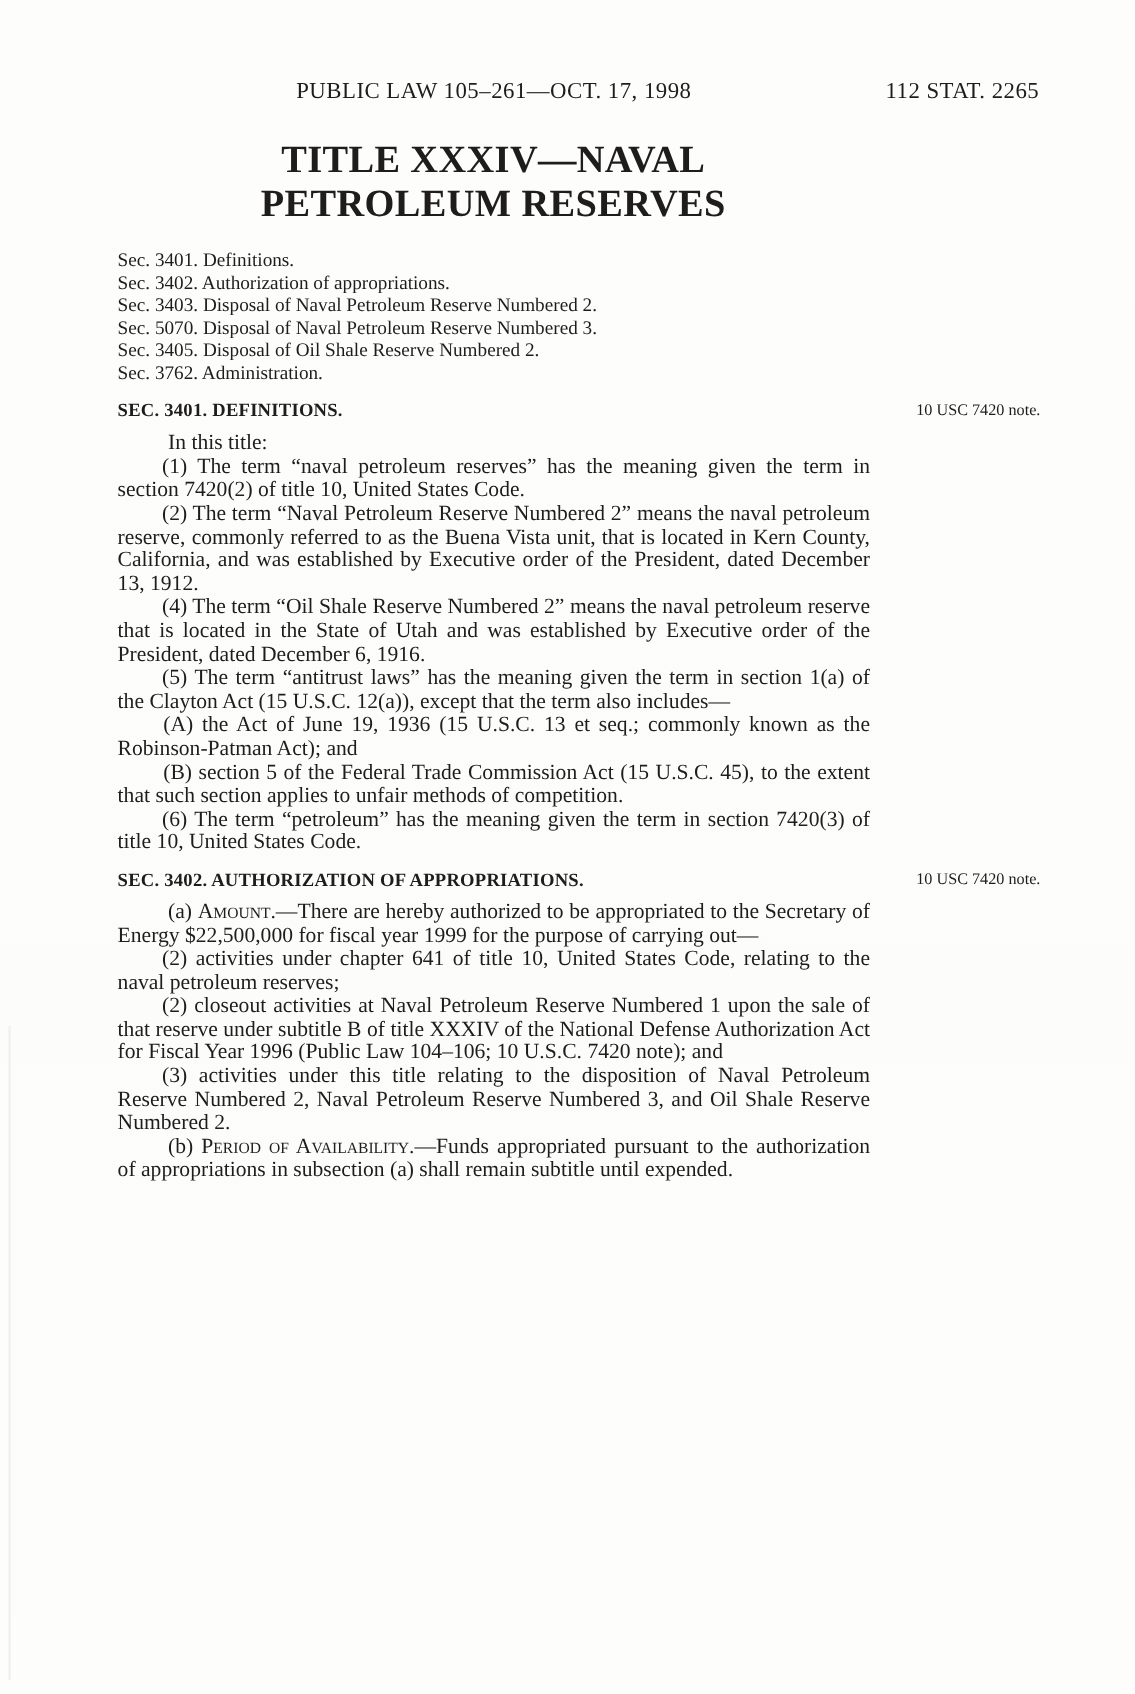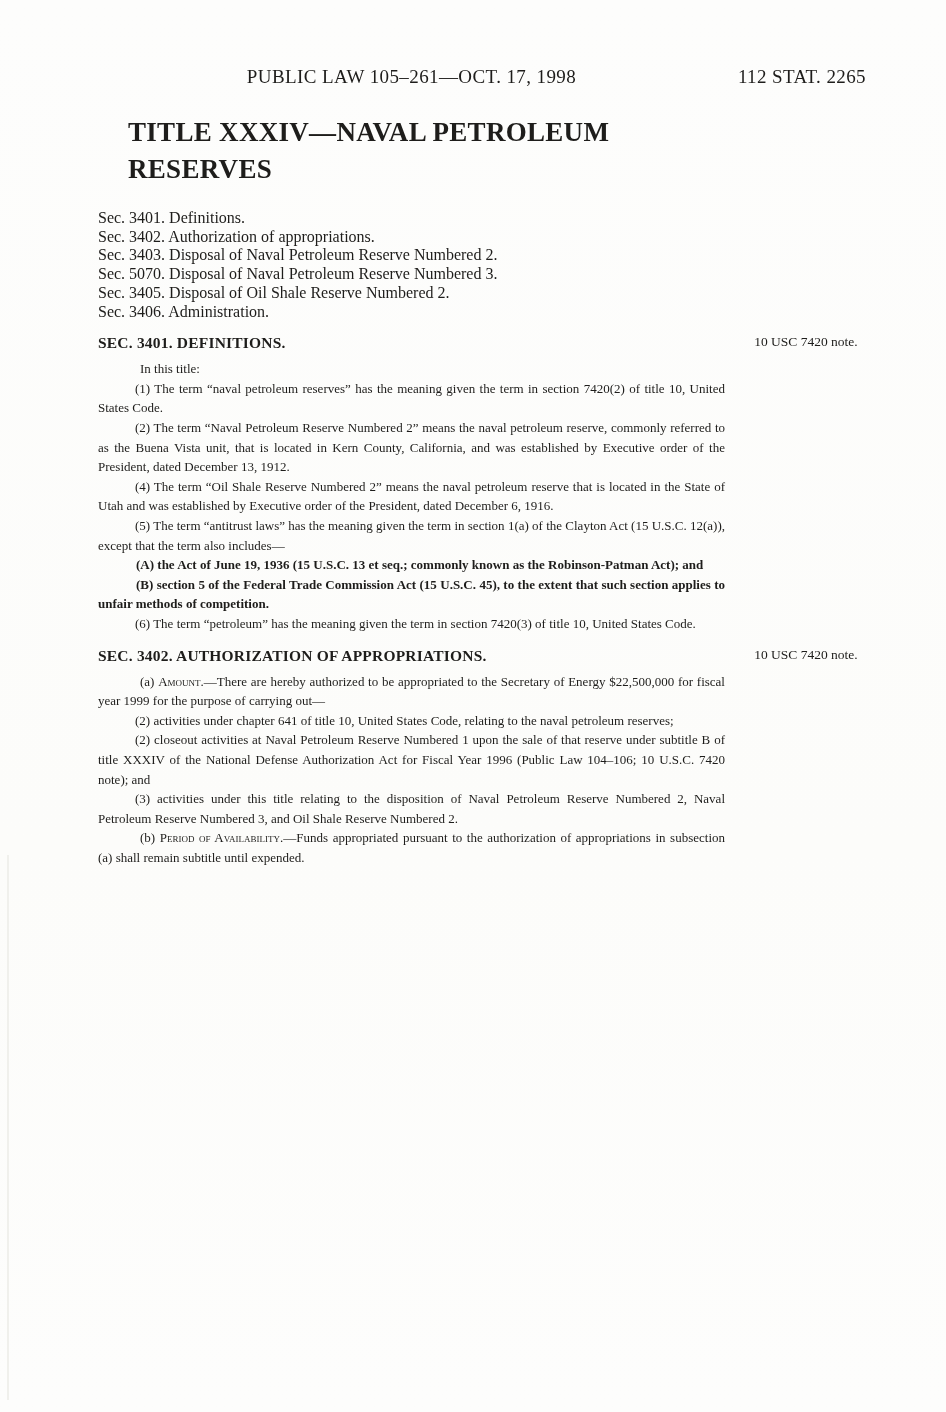--- a/index.html
+++ b/index.html
@@ -18,22 +18,22 @@
 
   
   .runhead { position: relative; height: 23px; font-size: 19px; letter-spacing: 0.4px; }
   .runhead-law { display: block; width: 627px; text-align: center; }
   .runhead-stat { position: absolute; right: 0; top: 0; }
 
   
   .doc-title {
     width: 566px;
     margin: 25px 0 0 30px;
-    text-align: left;
-    font-size: 27px;
+    text-align: center;
+    font-size: 32px;
     font-weight: bold;
     line-height: 37px;
     letter-spacing: 0.3px;
     font-family: Liberation Serif, serif;
   }
 
   
   .toc { margin-top: 21px; font-size: 16px; line-height: 18.7px; }
   .toc p { margin: 0; }
 
@@ -46,33 +46,33 @@
     font-weight: bold;
     letter-spacing: 0.2px;
   }
   .margin-note {
     position: absolute;
     left: 647px;
     top: 13px;
     width: 122px;
     font-size: 13.5px;
     line-height: 16.5px;
-    text-align: center;
+    text-align: right;
   }
 
   .body-text p {
     margin: 0;
-    font-size: 13px;
+    font-size: 18px;
     line-height: 19.6px;
     text-align: justify;
   }
   .p-intro { text-indent: 42px; }          
   .p-sub   { text-indent: 42px; }          
   .p-l1 { margin-left: 42px; text-indent: 37px; }  
-  .p-l2 { margin-left: 79px; text-indent: 38px; font-weight: bold; }  
+  .p-l2 { margin-left: 79px; text-indent: 38px; }  
 
   .sc { font-variant: small-caps; }
 
   
   .scan-edge {
     position: absolute;
     left: 7px; top: 855px;
     width: 2px; height: 545px;
     background: #f0f0ec;
   }
@@ -91,21 +91,21 @@
     </div>
 
     <h1 class="doc-title">TITLE XXXIV—NAVAL PETROLEUM RESERVES</h1>
 
     <div class="toc">
       <p>Sec. 3401. Definitions.</p>
       <p>Sec. 3402. Authorization of appropriations.</p>
       <p>Sec. 3403. Disposal of Naval Petroleum Reserve Numbered 2.</p>
       <p>Sec. 5070. Disposal of Naval Petroleum Reserve Numbered 3.</p>
       <p>Sec. 3405. Disposal of Oil Shale Reserve Numbered 2.</p>
-      <p>Sec. 3406. Administration.</p>
+      <p>Sec. 3762. Administration.</p>
     </div>
 
     <div class="section">
       <h2 class="sec-heading">SEC. 3401. DEFINITIONS.</h2>
       <div class="margin-note">10 USC 7420 note.</div>
       <div class="body-text">
         <p class="p-intro">In this title:</p>
         <p class="p-l1">(1) The term “naval petroleum reserves” has the meaning given the term in section 7420(2) of title 10, United States Code.</p>
         <p class="p-l1">(2) The term “Naval Petroleum Reserve Numbered 2” means the naval petroleum reserve, commonly referred to as the Buena Vista unit, that is located in Kern County, California, and was established by Executive order of the President, dated December 13, 1912.</p>
         <p class="p-l1">(4) The term “Oil Shale Reserve Numbered 2” means the naval petroleum reserve that is located in the State of Utah and was established by Executive order of the President, dated December 6, 1916.</p>

